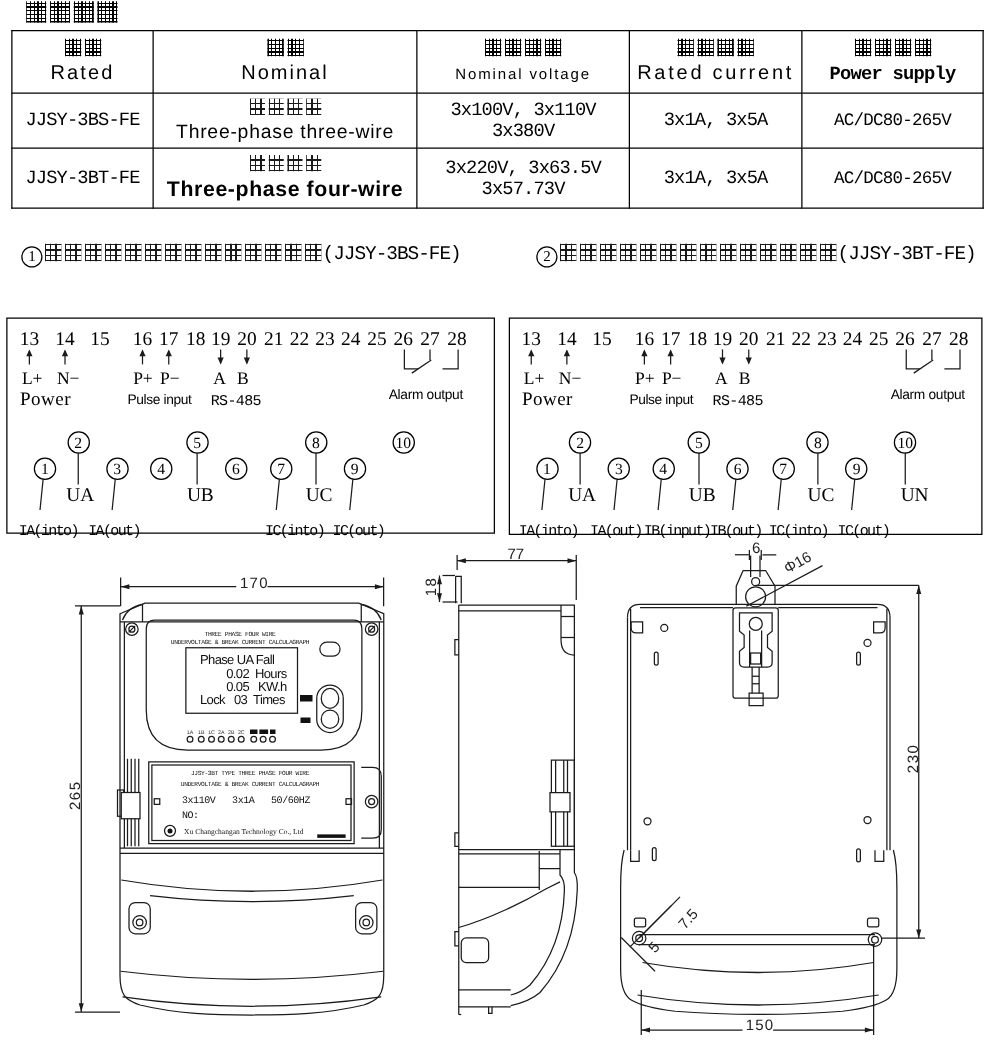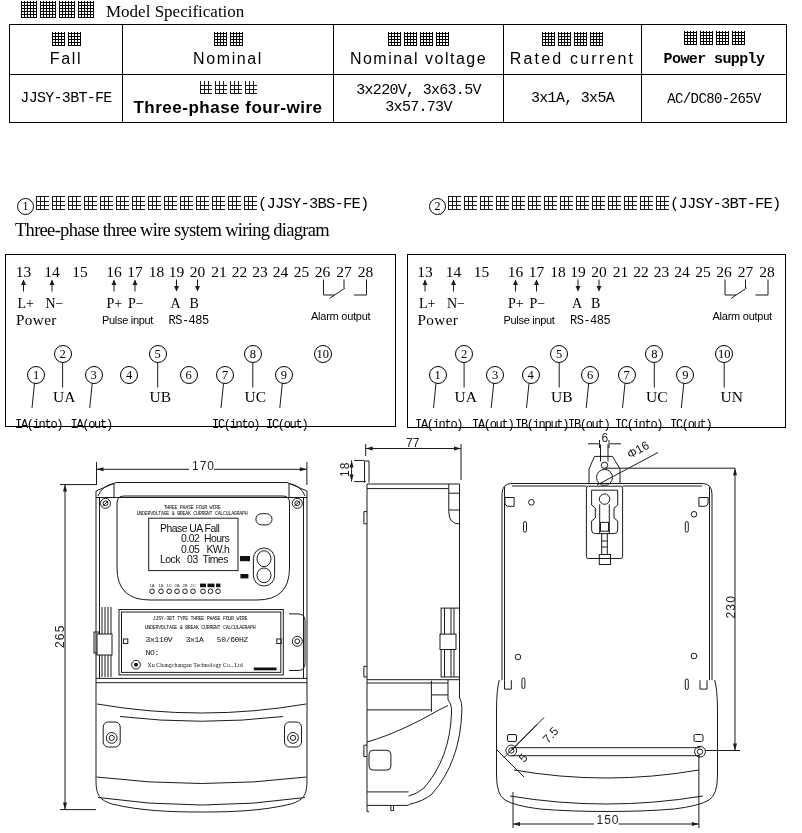--- a/index.html
+++ b/index.html
@@ -19,52 +19,57 @@
 .t4{font:4.2px "Liberation Sans";fill:#333;stroke:none}
 .t5{font:5px "Liberation Mono";fill:#111;stroke:none;letter-spacing:-0.3px}
 .t6{font:6px "Liberation Serif";fill:#111;stroke:none}
 .t8{font:8px "Liberation Mono";fill:#111;stroke:none;letter-spacing:-0.35px}
 .lcd{font:10.4px "Liberation Sans";fill:#111;stroke:none;letter-spacing:-0.5px}
 </style>
 </head>
 <body>
 <div id="page">
   <div class="abs" style="left:19px;top:1px;height:20px"><span class="gb" style="width:16.0px;height:17.0px;margin:0 1.5px;vertical-align:top;"></span><span class="gb" style="width:16.0px;height:17.0px;margin:0 1.5px;vertical-align:top;"></span><span class="gb" style="width:16.0px;height:17.0px;margin:0 1.5px;vertical-align:top;"></span><span class="gb" style="width:16.0px;height:17.0px;margin:0 1.5px;vertical-align:top;"></span></div>
-  <div class="abs ser" style="left:106px;top:2px;font-size:17px">Model Specification</div>
 
   <table class="abs" style="left:9px;top:24px;width:777px">
     <colgroup>
         <col style="width:113px">
         <col style="width:211px">
         <col style="width:170px">
         <col style="width:138px">
         <col style="width:145px">
       </colgroup>
     <tbody>
         <tr style="height:50px">
-      <td><span class="gb" style="width:13.0px;height:14.0px;margin:0 1.5px;"></span><span class="gb" style="width:13.0px;height:14.0px;margin:0 1.5px;"></span><br><span style="font-size:16px;letter-spacing:1.7px">Fall</span></td>
+      <td><span class="gb" style="width:13.0px;height:14.0px;margin:0 1.5px;"></span><span class="gb" style="width:13.0px;height:14.0px;margin:0 1.5px;"></span><br><span style="font-size:16px;letter-spacing:1.7px">Rated</span></td>
       <td><span class="gb" style="width:13.0px;height:14.0px;margin:0 1.5px;"></span><span class="gb" style="width:13.0px;height:14.0px;margin:0 1.5px;"></span><br><span style="font-size:16px;letter-spacing:1.6px">Nominal</span></td>
-      <td><span class="gb" style="width:13.0px;height:14.0px;margin:0 1.5px;"></span><span class="gb" style="width:13.0px;height:14.0px;margin:0 1.5px;"></span><span class="gb" style="width:13.0px;height:14.0px;margin:0 1.5px;"></span><span class="gb" style="width:13.0px;height:14.0px;margin:0 1.5px;"></span><br><span style="font-size:16px;letter-spacing:1.5px">Nominal voltage</span></td>
+      <td><span class="gb" style="width:13.0px;height:14.0px;margin:0 1.5px;"></span><span class="gb" style="width:13.0px;height:14.0px;margin:0 1.5px;"></span><span class="gb" style="width:13.0px;height:14.0px;margin:0 1.5px;"></span><span class="gb" style="width:13.0px;height:14.0px;margin:0 1.5px;"></span><br><span style="font-size:12px;letter-spacing:1.5px">Nominal voltage</span></td>
       <td><span class="gb" style="width:13.0px;height:14.0px;margin:0 1.5px;"></span><span class="gb" style="width:13.0px;height:14.0px;margin:0 1.5px;"></span><span class="gb" style="width:13.0px;height:14.0px;margin:0 1.5px;"></span><span class="gb" style="width:13.0px;height:14.0px;margin:0 1.5px;"></span><br><span style="font-size:16px;letter-spacing:2.2px">Rated current</span></td>
       <td><span class="gb" style="width:13.0px;height:14.0px;margin:0 1.5px;"></span><span class="gb" style="width:13.0px;height:14.0px;margin:0 1.5px;"></span><span class="gb" style="width:13.0px;height:14.0px;margin:0 1.5px;"></span><span class="gb" style="width:13.0px;height:14.0px;margin:0 1.5px;"></span><br><span class="mon" style="font-size:15px;font-weight:bold;letter-spacing:-0.6px">Power supply</span></td>
+    </tr>
+    <tr style="height:44px">
+      <td class="mon" style="font-size:15px;letter-spacing:-0.7px">JJSY-3BS-FE</td>
+      <td><span class="g" style="width:12.0px;height:13.0px;margin:0 1.5px;"></span><span class="g" style="width:12.0px;height:13.0px;margin:0 1.5px;"></span><span class="g" style="width:12.0px;height:13.0px;margin:0 1.5px;"></span><span class="g" style="width:12.0px;height:13.0px;margin:0 1.5px;"></span><br><span style="font-size:15.5px;letter-spacing:0.6px">Three-phase three-wire</span></td>
+      <td class="mon" style="font-size:15px;letter-spacing:-0.7px">3x100V, 3x110V<br>3x380V</td>
+      <td class="mon" style="font-size:15px;letter-spacing:-0.7px">3x1A, 3x5A</td>
+      <td class="mon" style="font-size:14px;letter-spacing:-0.6px">AC/DC80-265V</td>
     </tr>
     <tr style="height:48px">
       <td class="mon" style="font-size:15px;letter-spacing:-0.7px">JJSY-3BT-FE</td>
       <td><span class="g" style="width:12.0px;height:13.0px;margin:0 1.5px;"></span><span class="g" style="width:12.0px;height:13.0px;margin:0 1.5px;"></span><span class="g" style="width:12.0px;height:13.0px;margin:0 1.5px;"></span><span class="g" style="width:12.0px;height:13.0px;margin:0 1.5px;"></span><br><span style="font-size:17px;font-weight:bold;letter-spacing:0.5px">Three-phase four-wire</span></td>
       <td class="mon" style="font-size:15px;letter-spacing:-0.7px">3x220V, 3x63.5V<br>3x57.73V</td>
       <td class="mon" style="font-size:15px;letter-spacing:-0.7px">3x1A, 3x5A</td>
       <td class="mon" style="font-size:14px;letter-spacing:-0.6px">AC/DC80-265V</td>
     </tr>
   </tbody>
     </table>
 
   <div class="abs" style="left:17px;top:194px;height:19px">
     <span style="display:inline-block;width:15px;height:15px;border:1px solid #000;border-radius:50%;text-align:center;font:12px/15px 'Liberation Serif';vertical-align:-2px">1</span><span class="g" style="width:13.0px;height:14.0px;margin:0 1.5px;vertical-align:-2px;"></span><span class="g" style="width:13.0px;height:14.0px;margin:0 1.5px;vertical-align:-2px;"></span><span class="g" style="width:13.0px;height:14.0px;margin:0 1.5px;vertical-align:-2px;"></span><span class="g" style="width:13.0px;height:14.0px;margin:0 1.5px;vertical-align:-2px;"></span><span class="g" style="width:13.0px;height:14.0px;margin:0 1.5px;vertical-align:-2px;"></span><span class="g" style="width:13.0px;height:14.0px;margin:0 1.5px;vertical-align:-2px;"></span><span class="g" style="width:13.0px;height:14.0px;margin:0 1.5px;vertical-align:-2px;"></span><span class="g" style="width:13.0px;height:14.0px;margin:0 1.5px;vertical-align:-2px;"></span><span class="g" style="width:13.0px;height:14.0px;margin:0 1.5px;vertical-align:-2px;"></span><span class="g" style="width:13.0px;height:14.0px;margin:0 1.5px;vertical-align:-2px;"></span><span class="g" style="width:13.0px;height:14.0px;margin:0 1.5px;vertical-align:-2px;"></span><span class="g" style="width:13.0px;height:14.0px;margin:0 1.5px;vertical-align:-2px;"></span><span class="g" style="width:13.0px;height:14.0px;margin:0 1.5px;vertical-align:-2px;"></span><span class="g" style="width:13.0px;height:14.0px;margin:0 1.5px;vertical-align:-2px;"></span><span class="mon" style="font-size:15.5px;letter-spacing:-0.8px">(JJSY-3BS-FE)</span>
   </div>
-  <div class="abs ser" style="left:15px;top:220px;font-size:18.5px;letter-spacing:-0.7px">Three-phase three wire system wiring diagram</div>
 
   <div class="abs" style="left:429px;top:194px;height:19px">
     <span style="display:inline-block;width:15px;height:15px;border:1px solid #000;border-radius:50%;text-align:center;font:12px/15px 'Liberation Serif';vertical-align:-2px">2</span><span class="g" style="width:13.0px;height:14.0px;margin:0 1.5px;vertical-align:-2px;"></span><span class="g" style="width:13.0px;height:14.0px;margin:0 1.5px;vertical-align:-2px;"></span><span class="g" style="width:13.0px;height:14.0px;margin:0 1.5px;vertical-align:-2px;"></span><span class="g" style="width:13.0px;height:14.0px;margin:0 1.5px;vertical-align:-2px;"></span><span class="g" style="width:13.0px;height:14.0px;margin:0 1.5px;vertical-align:-2px;"></span><span class="g" style="width:13.0px;height:14.0px;margin:0 1.5px;vertical-align:-2px;"></span><span class="g" style="width:13.0px;height:14.0px;margin:0 1.5px;vertical-align:-2px;"></span><span class="g" style="width:13.0px;height:14.0px;margin:0 1.5px;vertical-align:-2px;"></span><span class="g" style="width:13.0px;height:14.0px;margin:0 1.5px;vertical-align:-2px;"></span><span class="g" style="width:13.0px;height:14.0px;margin:0 1.5px;vertical-align:-2px;"></span><span class="g" style="width:13.0px;height:14.0px;margin:0 1.5px;vertical-align:-2px;"></span><span class="g" style="width:13.0px;height:14.0px;margin:0 1.5px;vertical-align:-2px;"></span><span class="g" style="width:13.0px;height:14.0px;margin:0 1.5px;vertical-align:-2px;"></span><span class="g" style="width:13.0px;height:14.0px;margin:0 1.5px;vertical-align:-2px;"></span><span class="mon" style="font-size:15.5px;letter-spacing:-0.8px">(JJSY-3BT-FE)</span>
   </div>
 
   <div class="abs" style="left:5px;top:254px;width:389px;height:171px;border:1px solid #000"></div>
   <div class="abs" style="left:407px;top:254px;width:377px;height:172px;border:1px solid #000"></div>
 
   <i class="tn" style="left:23.5px">13</i>
   <i class="tn" style="left:52px">14</i>

